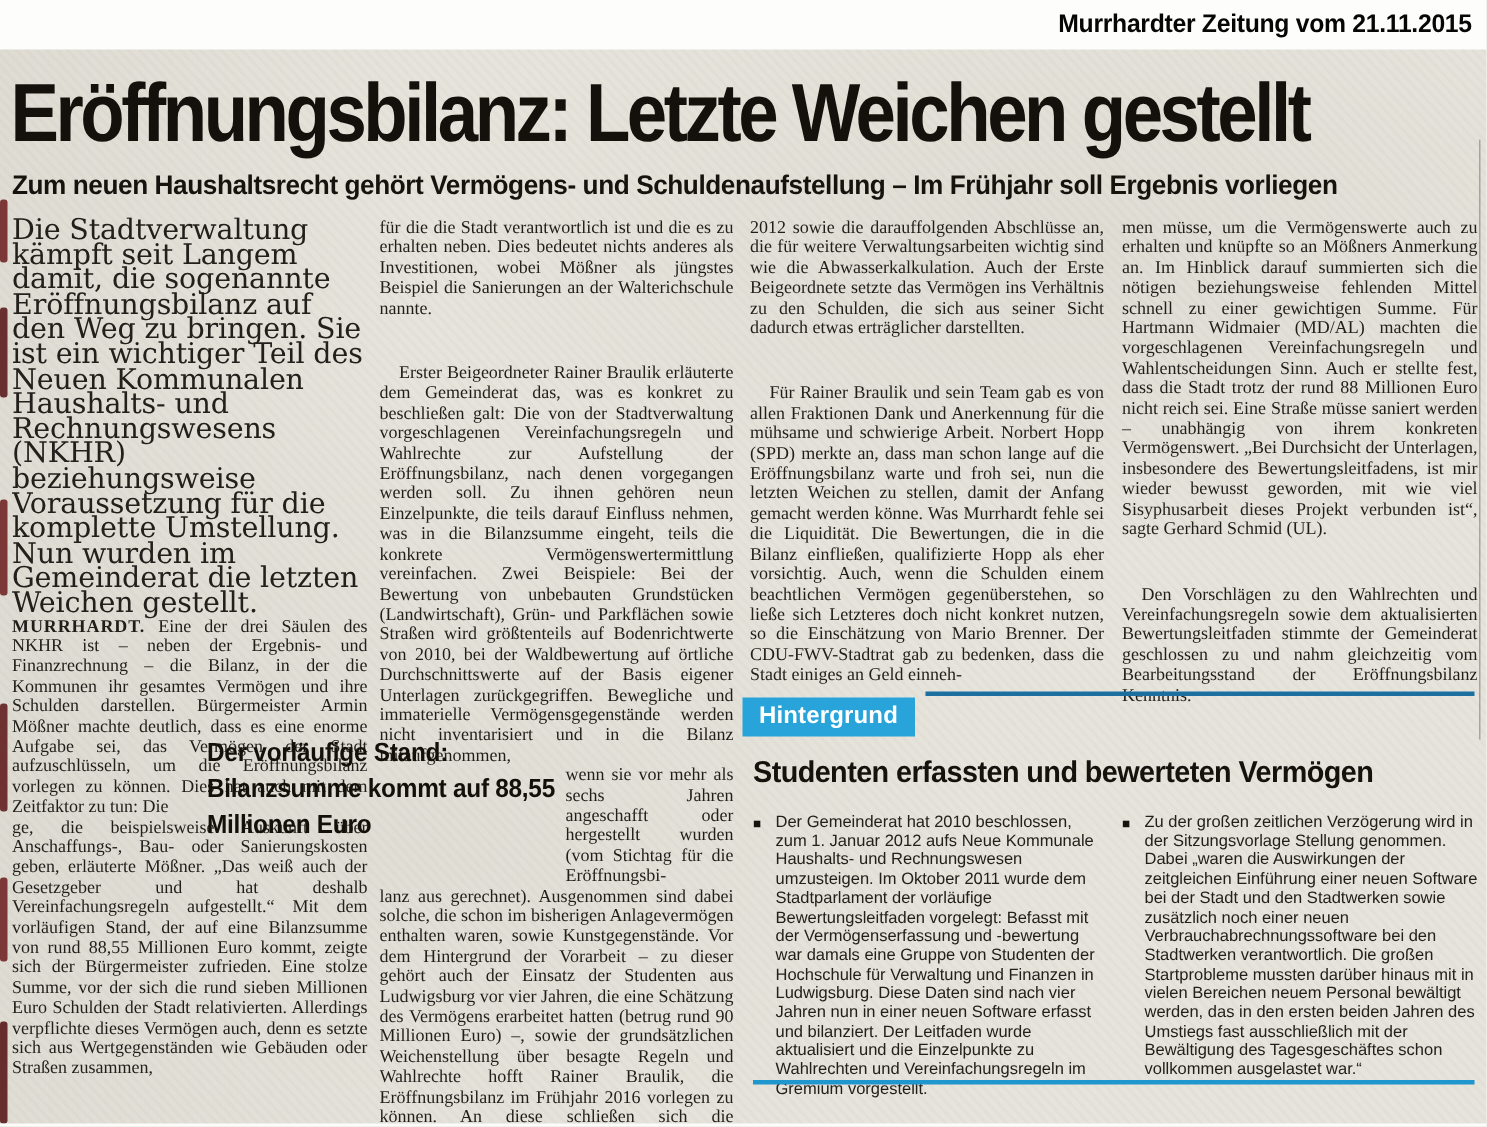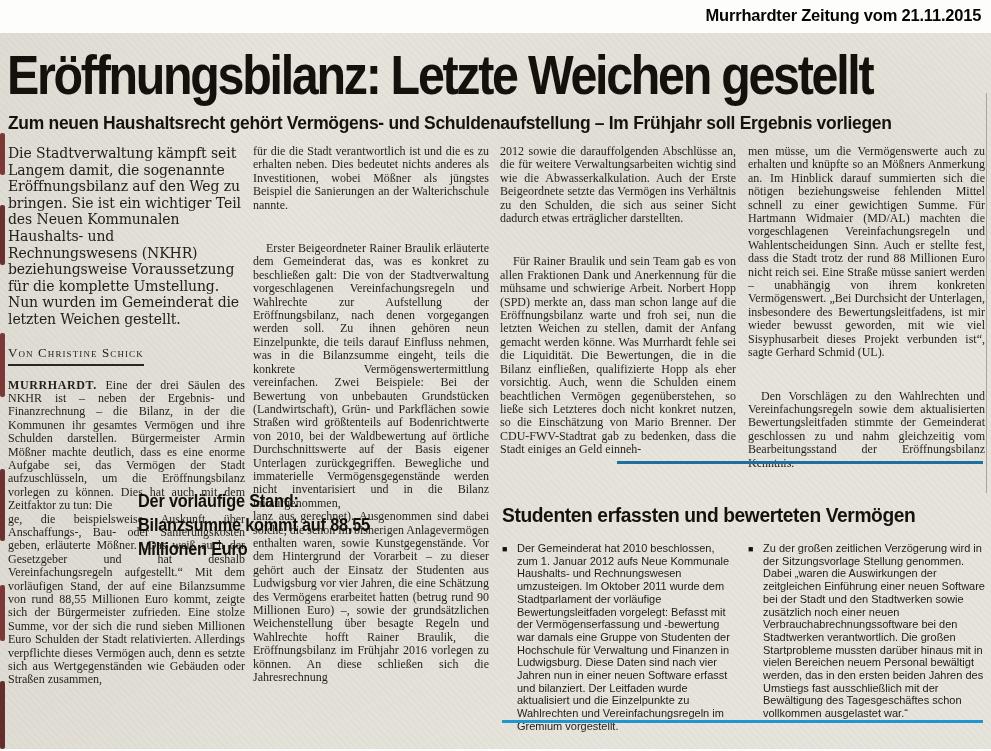--- a/index.html
+++ b/index.html
@@ -39,21 +39,21 @@
     font-size:18px;letter-spacing:-0.3px;color:#16130e;
     transform:scaleX(0.97);transform-origin:left;
   }
   .col{position:absolute;top:112px;}
   .col1{left:8px;width:237px;height:604px;overflow:hidden;}
   .col2{left:253px;width:236px;height:604px;overflow:hidden;}
   .col3{left:500px;width:236px;}
   .col4{left:748px;width:237px;}
   .lead{
     font-family:"DejaVu Serif", serif;
-    font-size:14px;line-height:16.6px;letter-spacing:-0.1px;
+    font-size:19px;line-height:16.6px;letter-spacing:-0.1px;
     text-align:left;color:#23201c;
   }
   .byline-wrap{margin-top:15px;margin-bottom:13px;}
   .byline{
     display:inline-block;
     font-variant:small-caps;font-size:13px;letter-spacing:1.1px;
     border-bottom:2px solid #2a2723;padding-bottom:3px;color:#22201c;
   }
   .body{
     font-family:"Liberation Serif", serif;
@@ -114,47 +114,46 @@
     <div class="edge-mark" style="top:436px;height:72px;background:#5d1a1a;"></div>
     <div class="edge-mark" style="top:552px;height:56px;background:#6e2121;"></div>
     <div class="edge-mark" style="top:648px;height:68px;background:#541616;"></div>
     <div class="right-edge-line"></div>
 
     <h1 class="headline">Eröffnungsbilanz: Letzte Weichen gestellt</h1>
     <div class="deck">Zum neuen Haushaltsrecht gehört Vermögens- und Schuldenaufstellung –  Im Frühjahr soll Ergebnis vorliegen</div>
 
     <div class="col col1">
       <div class="lead">Die Stadtverwaltung kämpft seit Langem damit, die sogenannte Eröffnungsbilanz auf den Weg zu bringen. Sie ist ein wichtiger Teil des Neuen Kommunalen Haushalts- und Rechnungswesens (NKHR) beziehungsweise Voraussetzung für die komplette Umstellung. Nun wurden im Gemeinderat die letzten Weichen gestellt.</div>
-      <div class="byline-wrap">
-        <span class="byline">Von Christine Schick</span>
-      </div>
       <p class="body"><span class="dateline">MURRHARDT.</span> <span>Eine der drei Säulen des NKHR ist – neben der Ergebnis- und Finanzrechnung – die Bilanz, in der die Kommunen ihr gesamtes Vermögen und ihre Schulden darstellen. Bürgermeister Armin Mößner machte deutlich, dass es eine enorme Aufgabe sei, das Vermögen der Stadt aufzuschlüsseln, um die Eröffnungsbilanz vorlegen zu können. Dies hat auch mit dem Zeitfaktor zu tun: Die</span></p>
       <p class="body">ge, die beispielsweise Auskunft über Anschaffungs-, Bau- oder Sanierungskosten geben, erläuterte Mößner. „Das weiß auch der Gesetzgeber und hat deshalb Vereinfachungsregeln aufgestellt.“ Mit dem vorläufigen Stand, der auf eine Bilanzsumme von rund 88,55 Millionen Euro kommt, zeigte sich der Bürgermeister zufrieden. Eine stolze Summe, vor der sich die rund sieben Millionen Euro Schulden der Stadt relativierten. Allerdings verpflichte dieses Vermögen auch, denn es setzte sich aus Wertgegenständen wie Gebäuden oder Straßen zusammen,</p>
     </div>
 
     <div class="col col2">
       <p class="body">für die die Stadt verantwortlich ist und die es zu erhalten neben. Dies bedeutet nichts anderes als Investitionen, wobei Mößner als jüngstes Beispiel die Sanierungen an der Walterichschule nannte.</p>
       <p class="body indent">Erster Beigeordneter Rainer Braulik erläuterte dem Gemeinderat das, was es konkret zu beschließen galt: Die von der Stadtverwaltung vorgeschlagenen Vereinfachungsregeln und Wahlrechte zur Aufstellung der Eröffnungsbilanz, nach denen vorgegangen werden soll. Zu ihnen gehören neun Einzelpunkte, die teils darauf Einfluss nehmen, was in die Bilanzsumme eingeht, teils die konkrete Vermögenswertermittlung vereinfachen. Zwei Beispiele: Bei der Bewertung von unbebauten Grundstücken (Landwirtschaft), Grün- und Parkflächen sowie Straßen wird größtenteils auf Bodenrichtwerte von 2010, bei der Waldbewertung auf örtliche Durchschnittswerte auf der Basis eigener Unterlagen zurückgegriffen. Bewegliche und immaterielle Vermögensgegenstände werden nicht inventarisiert und in die Bilanz mitaufgenommen,</p>
+      <div class="body narrow-right">wenn sie vor mehr als sechs Jahren angeschafft oder hergestellt wurden (vom Stichtag für die Eröffnungsbi-</div>
       <p class="body">lanz aus gerechnet). Ausgenommen sind dabei solche, die schon im bisherigen Anlagevermögen enthalten waren, sowie Kunstgegenstände. Vor dem Hintergrund der Vorarbeit – zu dieser gehört auch der Einsatz der Studenten aus Ludwigsburg vor vier Jahren, die eine Schätzung des Vermögens erarbeitet hatten (betrug rund 90 Millionen Euro) –, sowie der grundsätzlichen Weichenstellung über besagte Regeln und Wahlrechte hofft Rainer Braulik, die Eröffnungsbilanz im Frühjahr 2016 vorlegen zu können. An diese schließen sich die Jahresrechnung</p>
     </div>
 
     <div class="col col3">
       <p class="body">2012 sowie die darauffolgenden Abschlüsse an, die für weitere Verwaltungsarbeiten wichtig sind wie die Abwasserkalkulation. Auch der Erste Beigeordnete setzte das Vermögen ins Verhältnis zu den Schulden, die sich aus seiner Sicht dadurch etwas erträglicher darstellten.</p>
       <p class="body indent">Für Rainer Braulik und sein Team gab es von allen Fraktionen Dank und Anerkennung für die mühsame und schwierige Arbeit. Norbert Hopp (SPD) merkte an, dass man schon lange auf die Eröffnungsbilanz warte und froh sei, nun die letzten Weichen zu stellen, damit der Anfang gemacht werden könne. Was Murrhardt fehle sei die Liquidität. Die Bewertungen, die in die Bilanz einfließen, qualifizierte Hopp als eher vorsichtig. Auch, wenn die Schulden einem beachtlichen Vermögen gegenüberstehen, so ließe sich Letzteres doch nicht konkret nutzen, so die Einschätzung von Mario Brenner. Der CDU-FWV-Stadtrat gab zu bedenken, dass die Stadt einiges an Geld einneh-</p>
     </div>
 
     <div class="col col4">
       <p class="body">men müsse, um die Vermögenswerte auch zu erhalten und knüpfte so an Mößners Anmerkung an. Im Hinblick darauf summierten sich die nötigen beziehungsweise fehlenden Mittel schnell zu einer gewichtigen Summe. Für Hartmann Widmaier (MD/AL) machten die vorgeschlagenen Vereinfachungsregeln und Wahlentscheidungen Sinn. Auch er stellte fest, dass die Stadt trotz der rund 88 Millionen Euro nicht reich sei. Eine Straße müsse saniert werden – unabhängig von ihrem konkreten Vermögenswert. „Bei Durchsicht der Unterlagen, insbesondere des Bewertungsleitfadens, ist mir wieder bewusst geworden, mit wie viel Sisyphusarbeit dieses Projekt verbunden ist“, sagte Gerhard Schmid (UL).</p>
       <p class="body indent">Den Vorschlägen zu den Wahlrechten und Vereinfachungsregeln sowie dem aktualisierten Bewertungsleitfaden stimmte der Gemeinderat geschlossen zu und nahm gleichzeitig vom Bearbeitungsstand der Eröffnungsbilanz Kenntnis.</p>
     </div>
 
     <div class="pullquote">Der vorläufige Stand: Bilanzsumme kommt auf 88,55 Millionen Euro</div>
 
     <div class="infobox">
       <div class="ib-top-rule"></div>
+      <div class="ib-kicker">Hintergrund</div>
       <div class="ib-title">Studenten erfassten und bewerteten Vermögen</div>
       <div class="ib-cols">
         <div class="ib-col1">
           <div class="ib-bullet">
             <span class="sq">■</span><span>Der Gemeinderat hat 2010 beschlossen, zum 1. Januar 2012 aufs Neue Kommunale Haushalts- und Rechnungswesen umzusteigen. Im Oktober 2011 wurde dem Stadtparlament der vorläufige Bewertungsleitfaden vorgelegt: Befasst mit der Vermögenserfassung und -bewertung war damals eine Gruppe von Studenten der Hochschule für Verwaltung und Finanzen in Ludwigsburg. Diese Daten sind nach vier Jahren nun in einer neuen Software erfasst und bilanziert. Der Leitfaden wurde aktualisiert und die Einzelpunkte zu Wahlrechten und Vereinfachungsregeln im Gremium vorgestellt.</span>
           </div>
         </div>
         <div class="ib-col2">
           <div class="ib-bullet">
             <span class="sq">■</span><span>Zu der großen zeitlichen Verzögerung wird in der Sitzungsvorlage Stellung genommen. Dabei „waren die Auswirkungen der zeitgleichen Einführung einer neuen Software bei der Stadt und den Stadtwerken sowie zusätzlich noch einer neuen Verbrauchabrechnungssoftware bei den Stadtwerken verantwortlich. Die großen Startprobleme mussten darüber hinaus mit in vielen Bereichen neuem Personal bewältigt werden, das in den ersten beiden Jahren des Umstiegs fast ausschließlich mit der Bewältigung des Tagesgeschäftes schon vollkommen ausgelastet war.“</span>

